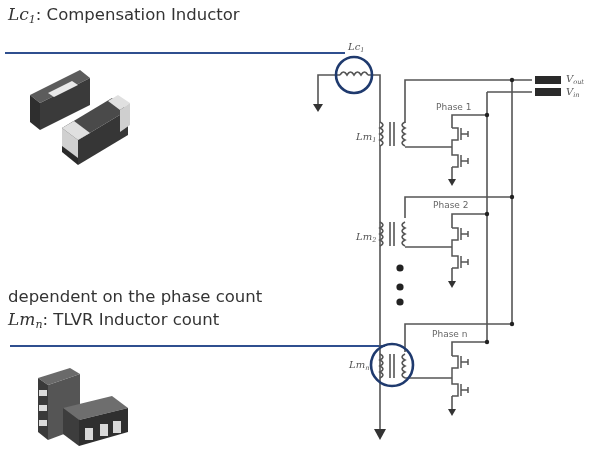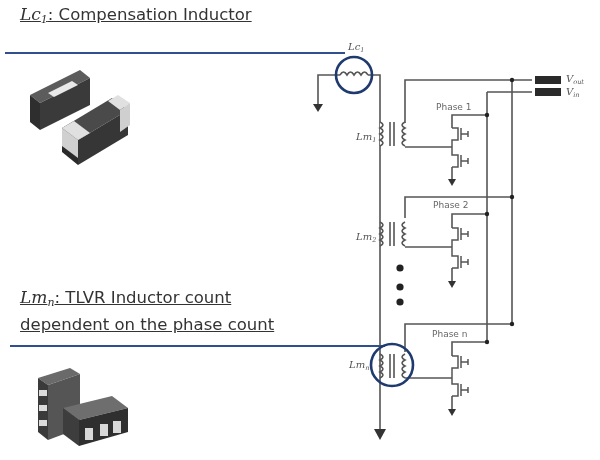--- a/index.html
+++ b/index.html
@@ -1,36 +1,36 @@
 <!DOCTYPE html>
 <html><head>
 <meta charset="utf-8">
 <style>
   html, body { margin: 0; padding: 0; background: #ffffff; }
   body { width: 600px; height: 460px; position: relative; overflow: hidden; font-family: "DejaVu Sans", sans-serif; }
-  .caption { position: absolute; left: 20px; color: #333333; font-size: 16.5px; line-height: 22px; font-family: "DejaVu Sans", sans-serif; text-decoration: underline; }
+  .caption { position: absolute; left: 8px; color: #333333; font-size: 16.5px; line-height: 22px; font-family: "DejaVu Sans", sans-serif; }
   .caption .sym { font-family: "DejaVu Serif", serif; font-style: italic; font-size: 17px; }
   .caption .sub { font-size: 11px; vertical-align: -3px; }
   #cap1 { top: 3px; }
   #cap2 { top: 286px; }
   svg#diagram { position: absolute; left: 0; top: 0; }
   .lbl { font-family: "DejaVu Sans", sans-serif; font-size: 9px; fill: #666666; }
   .ital { font-family: "DejaVu Serif", serif; font-style: italic; font-size: 10px; fill: #555555; }
   .isub { font-family: "DejaVu Serif", serif; font-style: italic; font-size: 6.5px; fill: #555555; }
 </style>
 </head>
 <body>
 
 <div class="caption" id="cap1">
   <div><span class="sym">Lc</span><span class="sym sub">1</span><span>: Compensation Inductor</span></div>
 </div>
 
 <div class="caption" id="cap2">
+  <div>dependent on the phase count</div>
   <div><span class="sym">Lm</span><span class="sym sub">n</span><span>: TLVR Inductor count</span></div>
-  <div>dependent on the phase count</div>
 </div>
 
 <svg id="diagram" width="600" height="460" viewBox="0 0 600 460">
   <defs>
     <linearGradient id="gTop" x1="0" y1="0" x2="1" y2="1">
       <stop offset="0" stop-color="#6a6a6a"></stop>
         <stop offset="1" stop-color="#3a3a3a"></stop>
     </linearGradient>
     <linearGradient id="gSide" x1="0" y1="0" x2="1" y2="0">
       <stop offset="0" stop-color="#3c3c3c"></stop>

